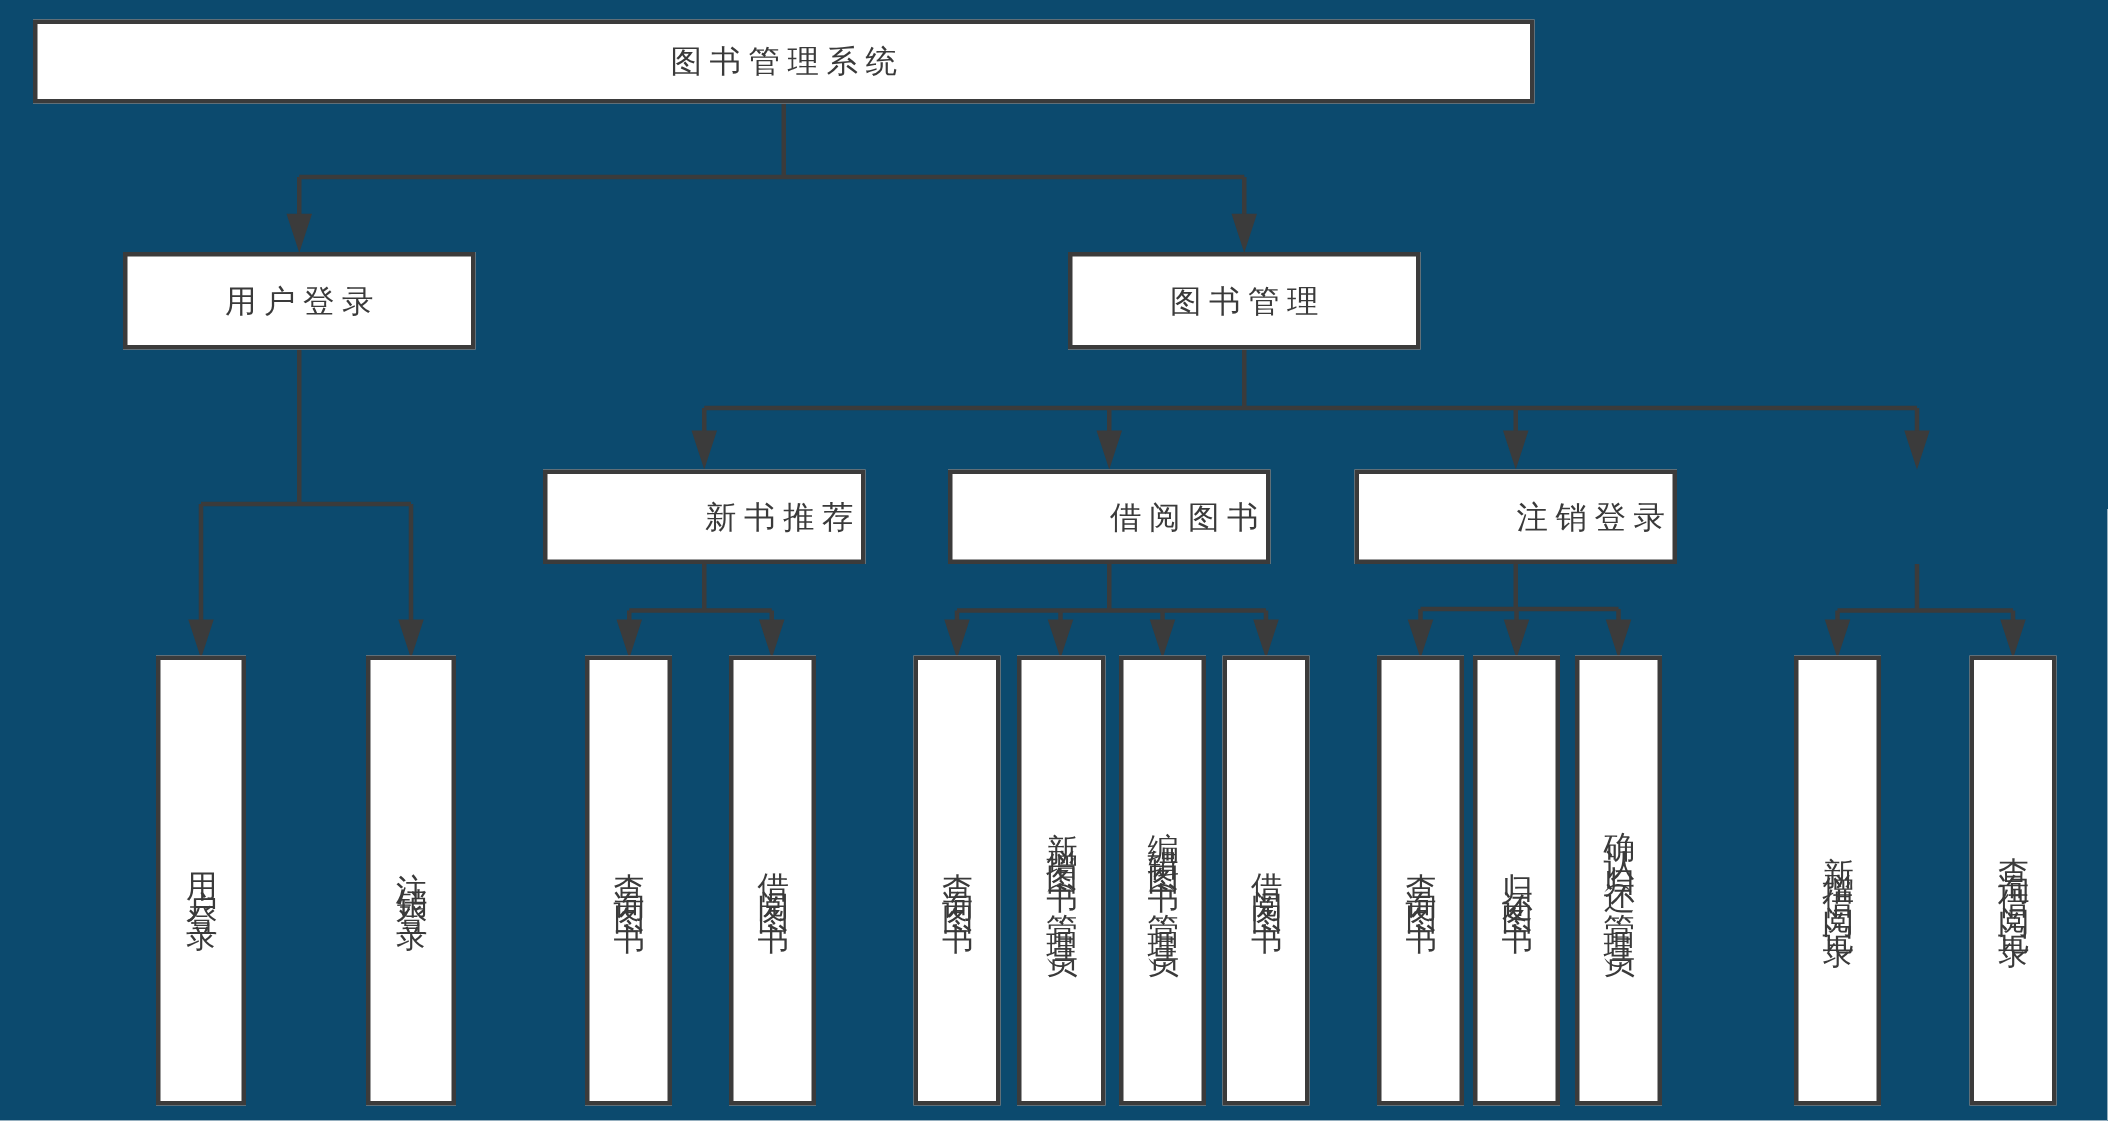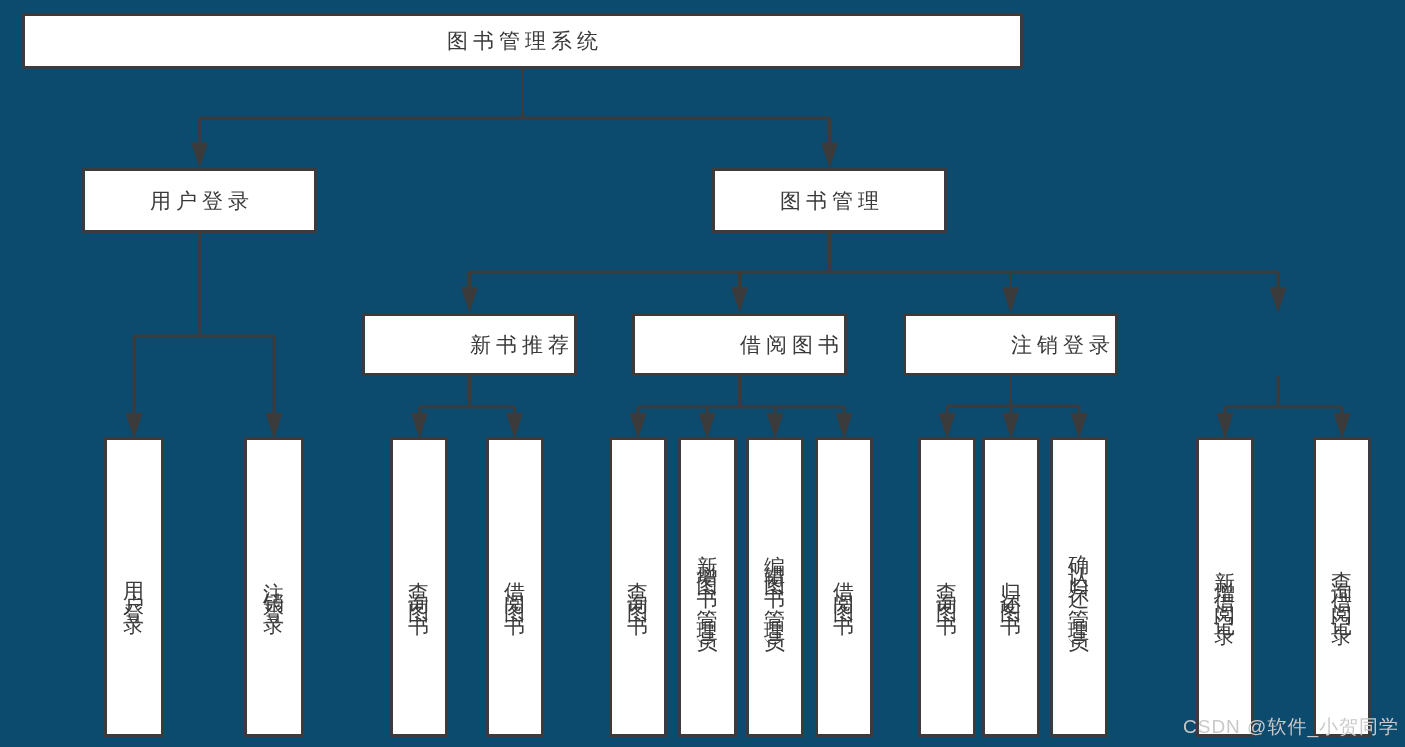--- a/index.html
+++ b/index.html
@@ -171,15 +171,14 @@
     <span class="vlabel">确认归还（管理员）</span>
   </div>
 
   <div class="node leaf l-addr">
     <span class="vlabel">新增借阅记录</span>
   </div>
   <div class="node leaf l-qr">
     <span class="vlabel">查询借阅记录</span>
   </div>
 
-  <div class="watermark">CSDN @软件_小贺同学</div>
 
 </div>
 
 </body></html>

